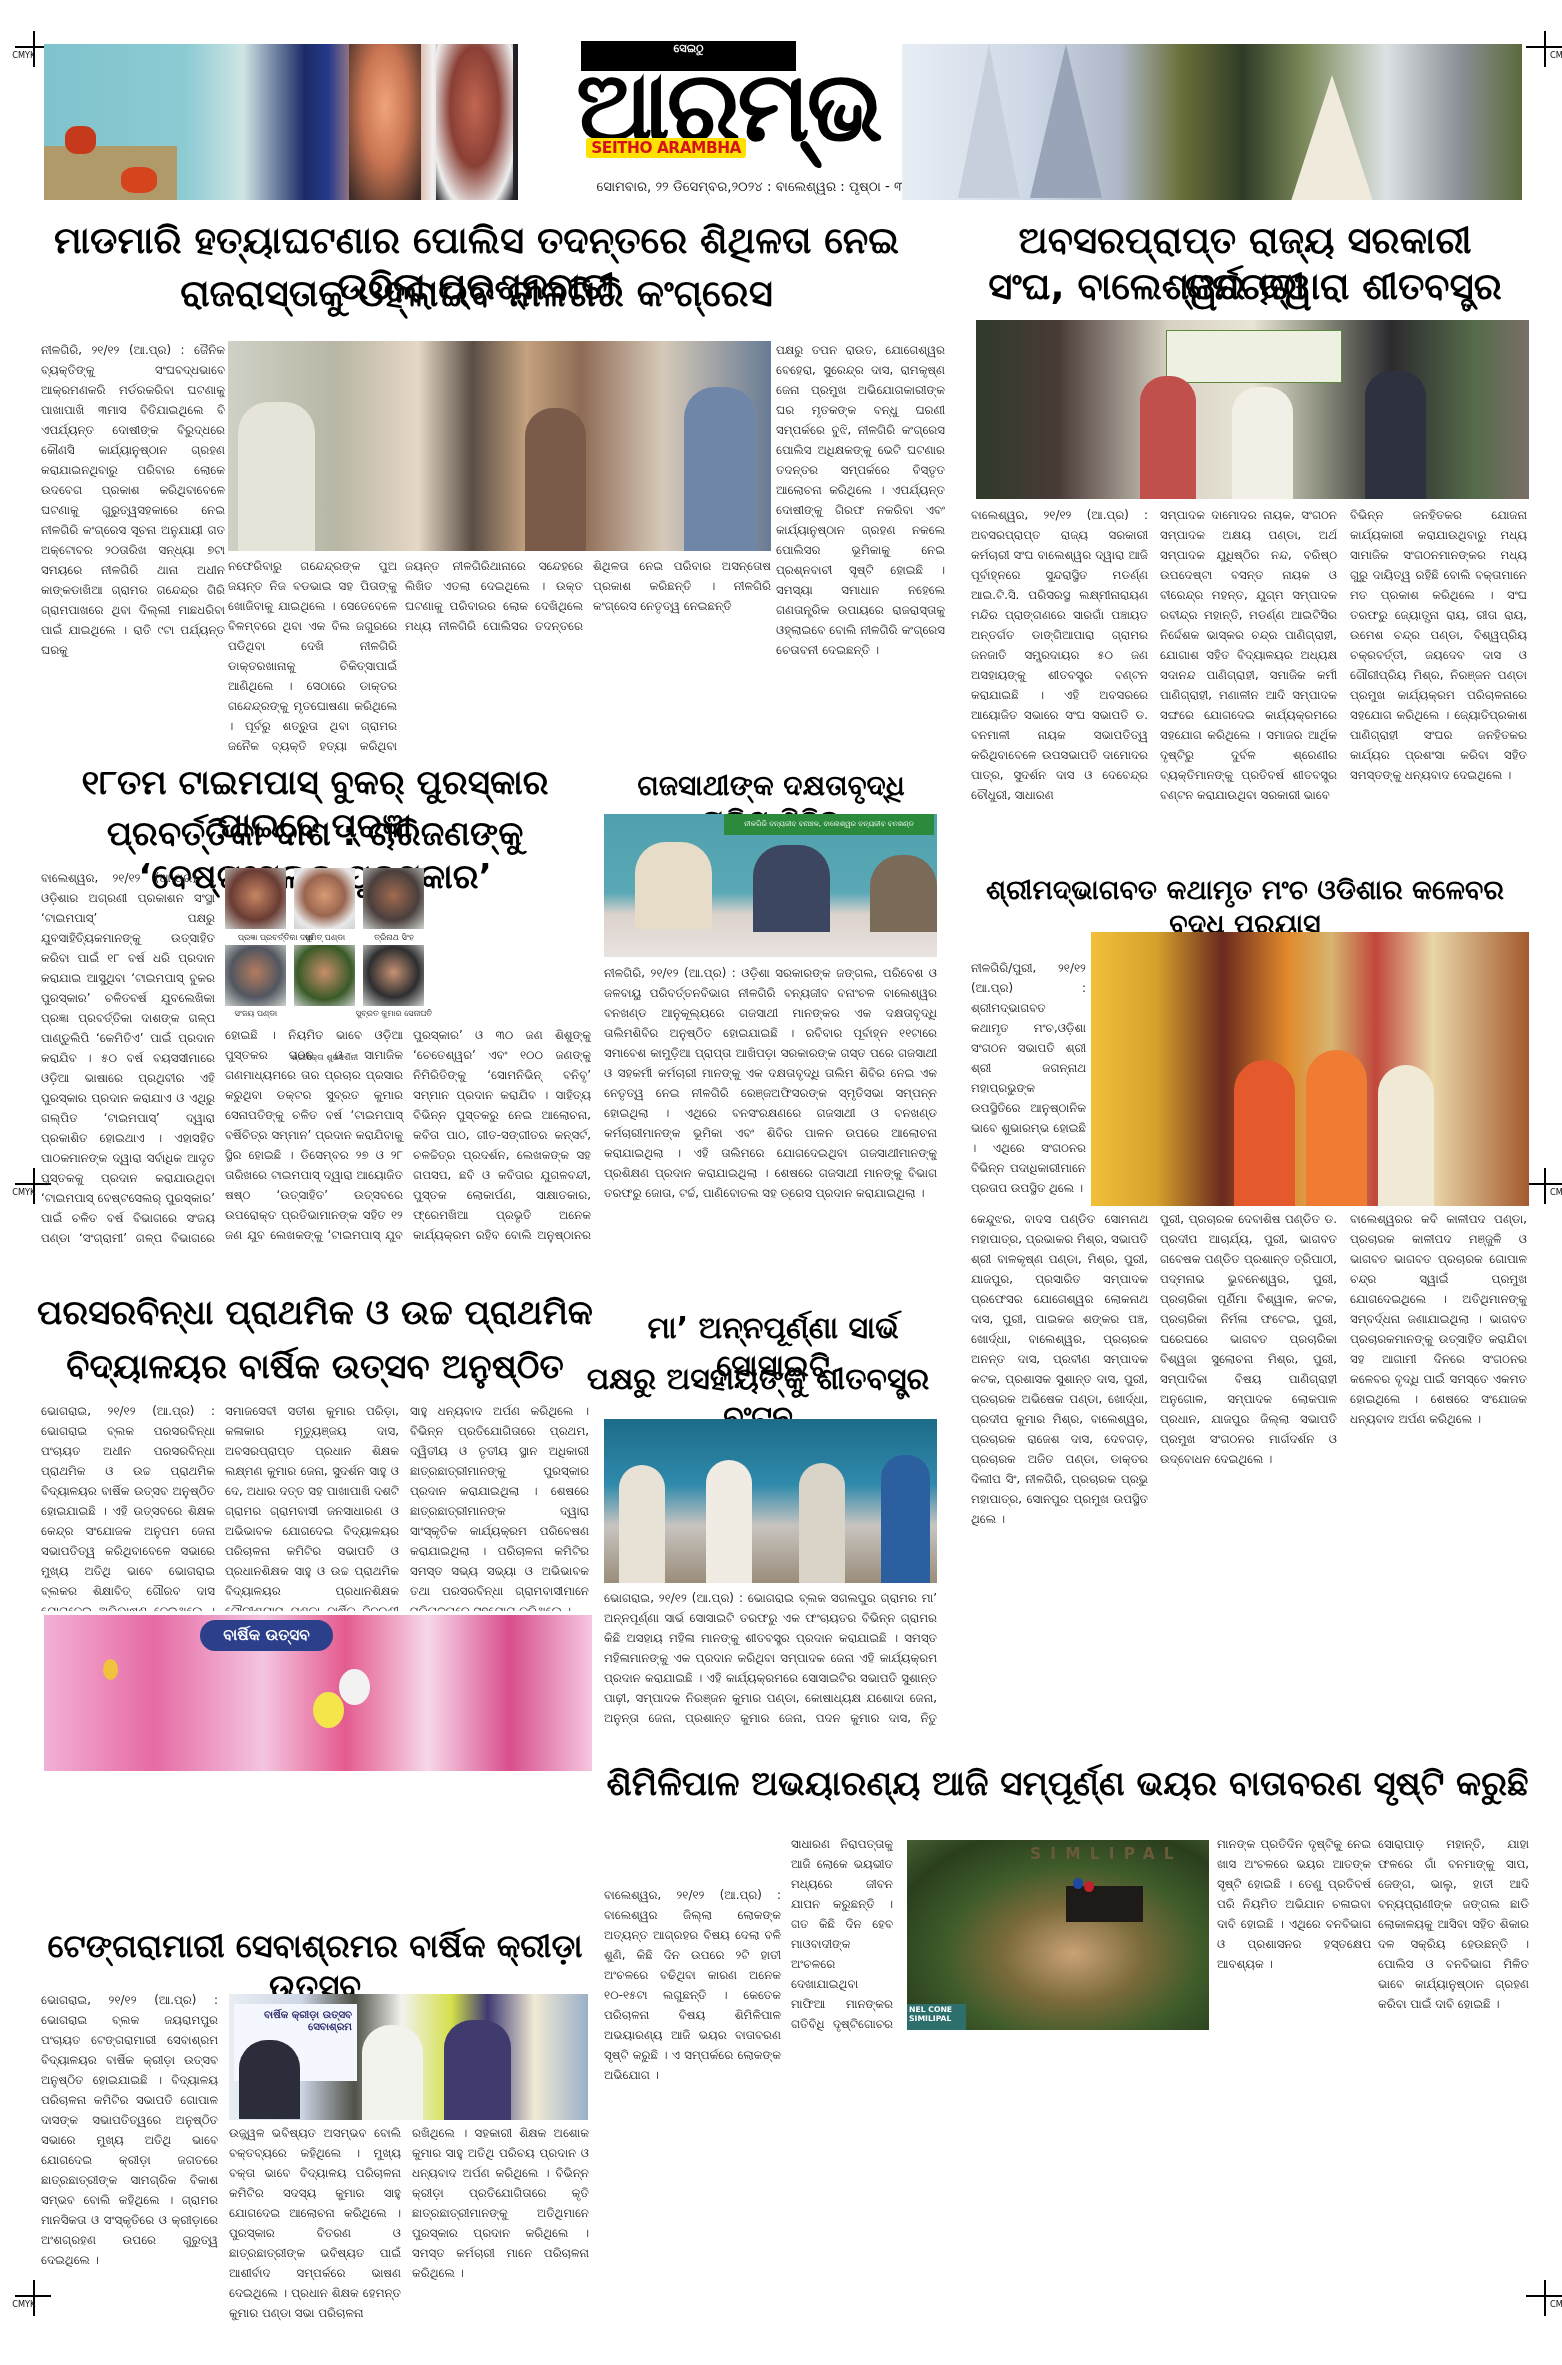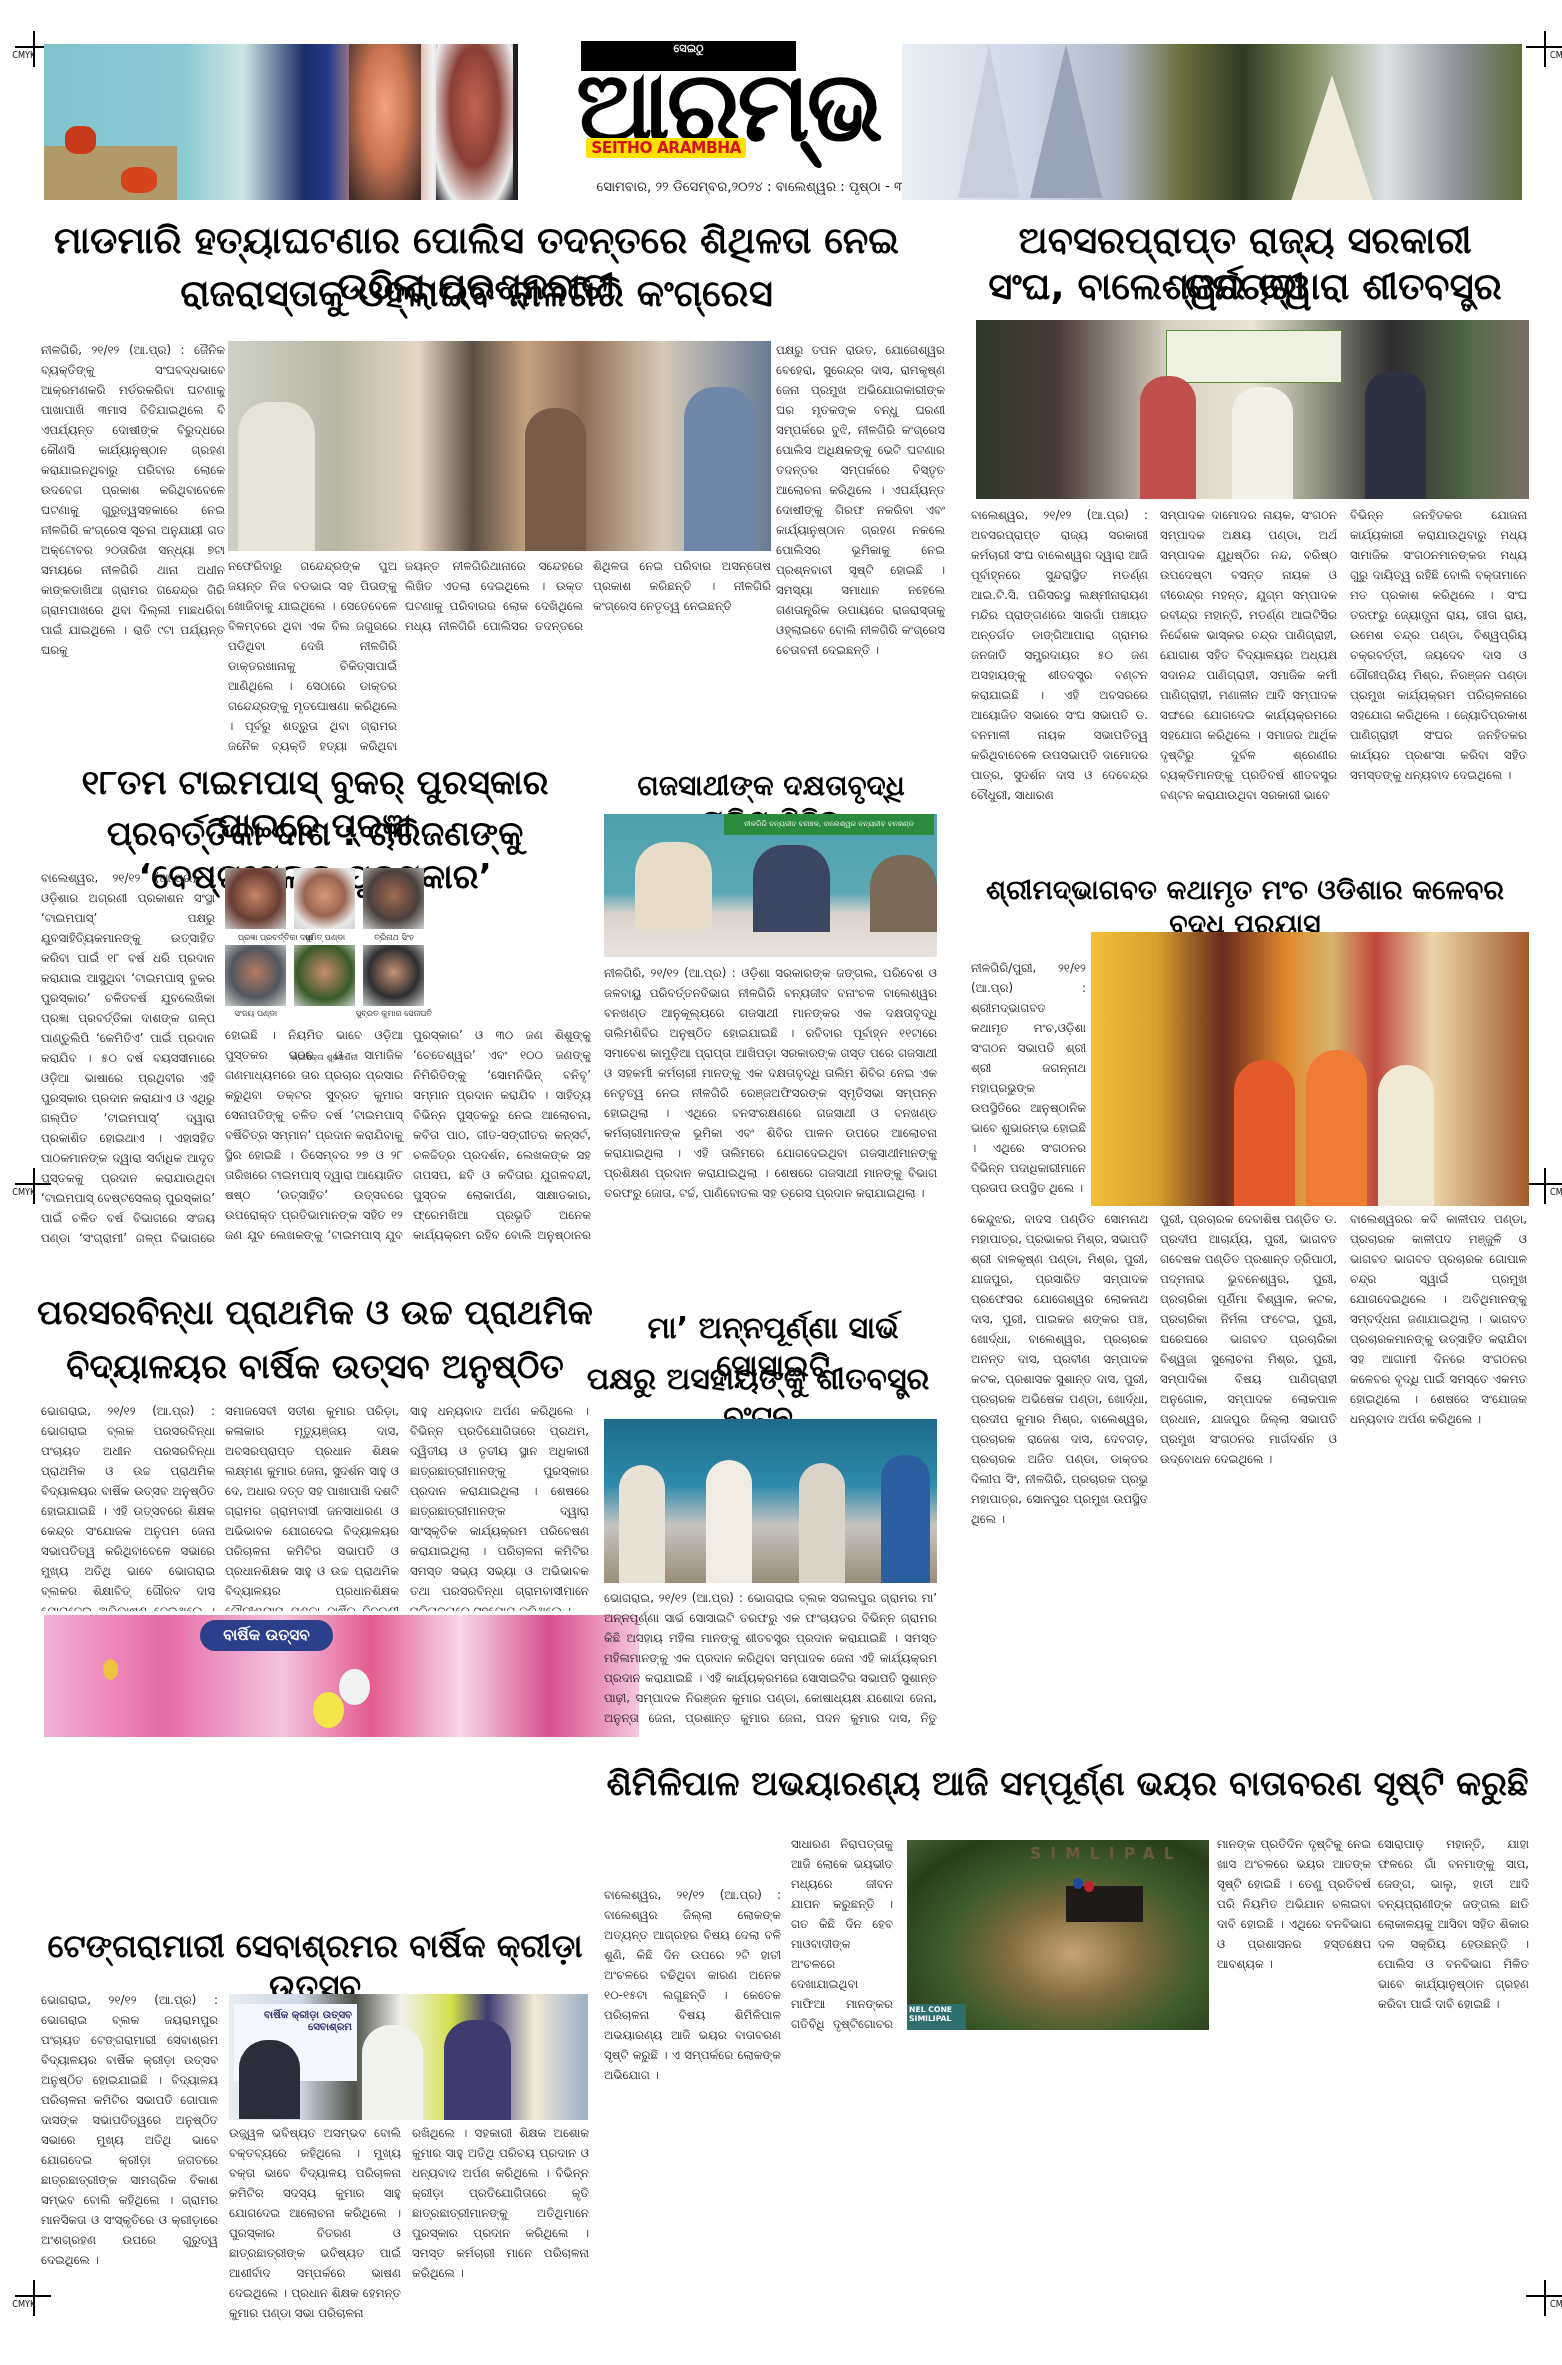--- a/index.html
+++ b/index.html
@@ -137,21 +137,21 @@
 </div>
 <div class="col-text" style="left:971px;top:1209px;width:177px;height:517px;">କେନ୍ଦୁଝର, ବାଦସ ପଣ୍ଡିତ ସୋମନାଥ ମହାପାତ୍ର, ପ୍ରଭାକର ମିଶ୍ର, ସଭାପତି ଶ୍ରୀ ବାଳକୃଷ୍ଣ ପଣ୍ଡା, ମିଶ୍ର, ପୁରୀ, ଯାଜପୁର, ପ୍ରସାରିତ ସମ୍ପାଦକ ପ୍ରଫେସର ଯୋଗେଶ୍ୱର ଲୋକନାଥ ଦାସ, ପୁରୀ, ପାଇକଜ ଶଙ୍କର ପଞ୍ଚ, ଖୋର୍ଦ୍ଧା, ବାଲେଶ୍ୱର, ପ୍ରଚାରକ ଅନନ୍ତ ଦାସ, ପ୍ରବୀଣ ସମ୍ପାଦକ କଟକ, ପ୍ରଶାସକ ସୁଶାନ୍ତ ଦାସ, ପୁରୀ, ପ୍ରଚାରକ ଅଭିଷେକ ପଣ୍ଡା, ଖୋର୍ଦ୍ଧା, ପ୍ରଦୀପ କୁମାର ମିଶ୍ର, ବାଲେଶ୍ୱର, ପ୍ରଚାରକ ରାଜେଶ ଦାସ, ଦେବଗଡ଼, ପ୍ରଚାରକ ଅଜିତ ପଣ୍ଡା, ଡାକ୍ତର ଦିଲୀପ ସିଂ, ନୀଳଗିରି, ପ୍ରଚାରକ ପ୍ରଭୁ ମହାପାତ୍ର, ସୋନପୁର ପ୍ରମୁଖ ଉପସ୍ଥିତ ଥିଲେ ।</div>
 <div class="col-text" style="left:1160px;top:1209px;width:177px;height:517px;">ପୁରୀ, ପ୍ରଚାରକ ଦେବାଶିଷ ପଣ୍ଡିତ ଡ. ପ୍ରଦୀପ ଆଚାର୍ଯ୍ୟ, ପୁରୀ, ଭାଗବତ ଗବେଷକ ପଣ୍ଡିତ ପ୍ରଶାନ୍ତ ତ୍ରିପାଠୀ, ପଦ୍ମନାଭ ଭୁବନେଶ୍ୱର, ପୁରୀ, ପ୍ରଚାରିକା ପୂର୍ଣିମା ବିଶ୍ୱାଳ, କଟକ, ପ୍ରଚାରିକା ନିର୍ମଳା ଫଟେଇ, ପୁରୀ, ଘରେଘରେ ଭାଗବତ ପ୍ରଚାରିକା ବିଶ୍ୱଜା ସୁଲୋଚନା ମିଶ୍ର, ପୁରୀ, ସମ୍ପାଦିକା ବିଷୟ ପାଣିଗ୍ରାହୀ ଅନୁଗୋଳ, ସମ୍ପାଦକ ଲୋକପାଳ ପ୍ରଧାନ, ଯାଜପୁର ଜିଲ୍ଲା ସଭାପତି ପ୍ରମୁଖ ସଂଗଠନର ମାର୍ଗଦର୍ଶନ ଓ ଉଦ୍‌ବୋଧନ ଦେଇଥିଲେ ।</div>
 <div class="col-text" style="left:1350px;top:1209px;width:177px;height:517px;">ବାଲେଶ୍ୱରର କବି କାଳୀପଦ ପଣ୍ଡା, ପ୍ରଚାରକ କାଳୀପଦ ମଞ୍ଜୁଳି ଓ ଭାଗବତ ଭାଗବତ ପ୍ରଚାରକ ଗୋପାଳ ଚନ୍ଦ୍ର ସ୍ୱାଇଁ ପ୍ରମୁଖ ଯୋଗଦେଇଥିଲେ । ଅତିଥିମାନଙ୍କୁ ସମ୍ବର୍ଦ୍ଧନା ଜଣାଯାଇଥିଲା । ଭାଗବତ ପ୍ରଚାରକମାନଙ୍କୁ ଉତ୍ସାହିତ କରାଯିବା ସହ ଆଗାମୀ ଦିନରେ ସଂଗଠନର କଳେବର ବୃଦ୍ଧି ପାଇଁ ସମସ୍ତେ ଏକମତ ହୋଇଥିଲେ । ଶେଷରେ ସଂଯୋଜକ ଧନ୍ୟବାଦ ଅର୍ପଣ କରିଥିଲେ ।</div>
 
 <div class="headline" style="left:36px;top:1291px;width:558px;font-size:34px;">ପରସରବିନ୍ଧା ପ୍ରାଥମିକ ଓ ଉଚ୍ଚ ପ୍ରାଥମିକ</div>
 <div class="headline" style="left:36px;top:1345px;width:558px;font-size:34px;">ବିଦ୍ୟାଳୟର ବାର୍ଷିକ ଉତ୍ସବ ଅନୁଷ୍ଠିତ</div>
 <div class="col-text" style="left:41px;top:1401px;width:174px;height:210px;">ଭୋଗରାଇ, ୨୧/୧୨ (ଆ.ପ୍ର) : ଭୋଗରାଇ ବ୍ଲକ ପରସରବିନ୍ଧା ପଂଚାୟତ ଅଧୀନ ପରସରବିନ୍ଧା ପ୍ରାଥମିକ ଓ ଉଚ୍ଚ ପ୍ରାଥମିକ ବିଦ୍ୟାଳୟର ବାର୍ଷିକ ଉତ୍ସବ ଅନୁଷ୍ଠିତ ହୋଇଯାଇଛି । ଏହି ଉତ୍ସବରେ ଶିକ୍ଷକ କେନ୍ଦ୍ର ସଂଯୋଜକ ଅନୁପମ ଜେନା ସଭାପତିତ୍ୱ କରିଥିବାବେଳେ ସଭାରେ ମୁଖ୍ୟ ଅତିଥି ଭାବେ ଭୋଗରାଇ ବ୍ଲକର ଶିକ୍ଷାବିତ୍ ଗୌରବ ଦାସ ଯୋଗଦେଇ ଅଭିଭାଷଣ ଦେଇଥିଲେ । ଆନ୍ତର୍ଜାତିକ ଦିବସ ଉପଲକ୍ଷେ ପିଲାମାନେ ସେମାନଙ୍କ ପ୍ରତିଭା ପ୍ରଦର୍ଶନ କରିଥିଲେ । ମୁଖ୍ୟବକ୍ତା ଅବସରପ୍ରାପ୍ତ ପ୍ରଧାନଶିକ୍ଷକ ହରିହର ପାତ୍ର, ସମ୍ମାନିତ ଅତିଥି ପରସରବିନ୍ଧା ସରପଂଚ ସୁମନ୍ତ ବେହେରା,</div>
 <div class="col-text" style="left:225px;top:1401px;width:174px;height:210px;">ସମାଜସେବୀ ସତୀଶ କୁମାର ପରିଡ଼ା, କଳାକାର ମୃତ୍ୟୁଞ୍ଜୟ ଦାସ, ଅବସରପ୍ରାପ୍ତ ପ୍ରଧାନ ଶିକ୍ଷକ ଲକ୍ଷ୍ମଣ କୁମାର ଜେନା, ସୁଦର୍ଶନ ସାହୁ ଓ ଦେ, ଅଧାର ଦତ୍ତ ସହ ପାଖାପାଖି ଦଶଟି ଗ୍ରାମର ଗ୍ରାମବାସୀ ଜନସାଧାରଣ ଓ ଅଭିଭାବକ ଯୋଗଦେଇ ବିଦ୍ୟାଳୟର ପରିଚାଳନା କମିଟିର ସଭାପତି ଓ ପ୍ରଧାନଶିକ୍ଷକ ସାହୁ ଓ ଉଚ୍ଚ ପ୍ରାଥମିକ ବିଦ୍ୟାଳୟର ପ୍ରଧାନଶିକ୍ଷକ ଗୌରୀଶ୍ୟାମ ପଣ୍ଡା ବାର୍ଷିକ ବିବରଣୀ ପଠନ କରିଥିଲାବେଳେ ଶିକ୍ଷକ ଉପାନନ୍ଦ</div>
 <div class="col-text" style="left:410px;top:1401px;width:179px;height:210px;">ସାହୁ ଧନ୍ୟବାଦ ଅର୍ପଣ କରିଥିଲେ । ବିଭିନ୍ନ ପ୍ରତିଯୋଗିତାରେ ପ୍ରଥମ, ଦ୍ୱିତୀୟ ଓ ତୃତୀୟ ସ୍ଥାନ ଅଧିକାରୀ ଛାତ୍ରଛାତ୍ରୀମାନଙ୍କୁ ପୁରସ୍କାର ପ୍ରଦାନ କରାଯାଇଥିଲା । ଶେଷରେ ଛାତ୍ରଛାତ୍ରୀମାନଙ୍କ ଦ୍ୱାରା ସାଂସ୍କୃତିକ କାର୍ଯ୍ୟକ୍ରମ ପରିବେଷଣ କରାଯାଇଥିଲା । ପରିଚାଳନା କମିଟିର ସମସ୍ତ ସଭ୍ୟ ସଭ୍ୟା ଓ ଅଭିଭାବକ ତଥା ପରସରବିନ୍ଧା ଗ୍ରାମବାସୀମାନେ ପରିଚାଳନାରେ ସହଯୋଗ କରିଥିଲେ ।</div>
-<div class="photo" style="left:44px;top:1615px;width:548px;height:122px;background:linear-gradient(90deg,#f2b1d6 0%,#e66aa4 20%,#f4c4e0 40%,#e45b8f 55%,#f7d8ea 70%,#d84f8d 85%,#f6c7e0 100%);padding-left:47px;">
+<div class="photo" style="left:44px;top:1615px;width:548px;height:156px;background:linear-gradient(90deg,#f2b1d6 0%,#e66aa4 20%,#f4c4e0 40%,#e45b8f 55%,#f7d8ea 70%,#d84f8d 85%,#f6c7e0 100%);">
   <div class="abs" style="left:156px;top:5.1px;width:133px;height:31px;background:#2b3f8a;color:#fff;font-size:15.4px;line-height:31px;text-align:center;border-radius:15.4px;font-weight:bold;">ବାର୍ଷିକ ଉତ୍ସବ</div>
   <div class="abs" style="left:269px;top:77px;width:31px;height:36px;background:#f4e54a;border-radius:50%;"></div>
   <div class="abs" style="left:295px;top:54px;width:31px;height:36px;background:#f2f2f2;border-radius:50%;"></div>
   <div class="abs" style="left:59px;top:44px;width:15.4px;height:20.5px;background:#f0c23d;border-radius:50%;"></div>
 </div>
 <div class="col-text" style="left:41px;top:1739px;width:548px;height:92px;"></div>
 
 <div class="headline" style="left:599px;top:1309px;width:348px;font-size:30px;">ମା’ ଅନ୍ନପୂର୍ଣ୍ଣା ସାର୍ଭ ସୋସାଇଟି</div>
 <div class="headline" style="left:584px;top:1360px;width:348px;font-size:30px;">ପକ୍ଷରୁ ଅସହାୟଙ୍କୁ ଶୀତବସ୍ତ୍ର ବଂଟନ</div>
 <div class="photo" style="left:604px;top:1419px;width:333px;height:164px;background:linear-gradient(180deg,#1e6b8a 0%,#2f8aab 40%,#c7c4c0 65%,#9a8d7a 100%);">

